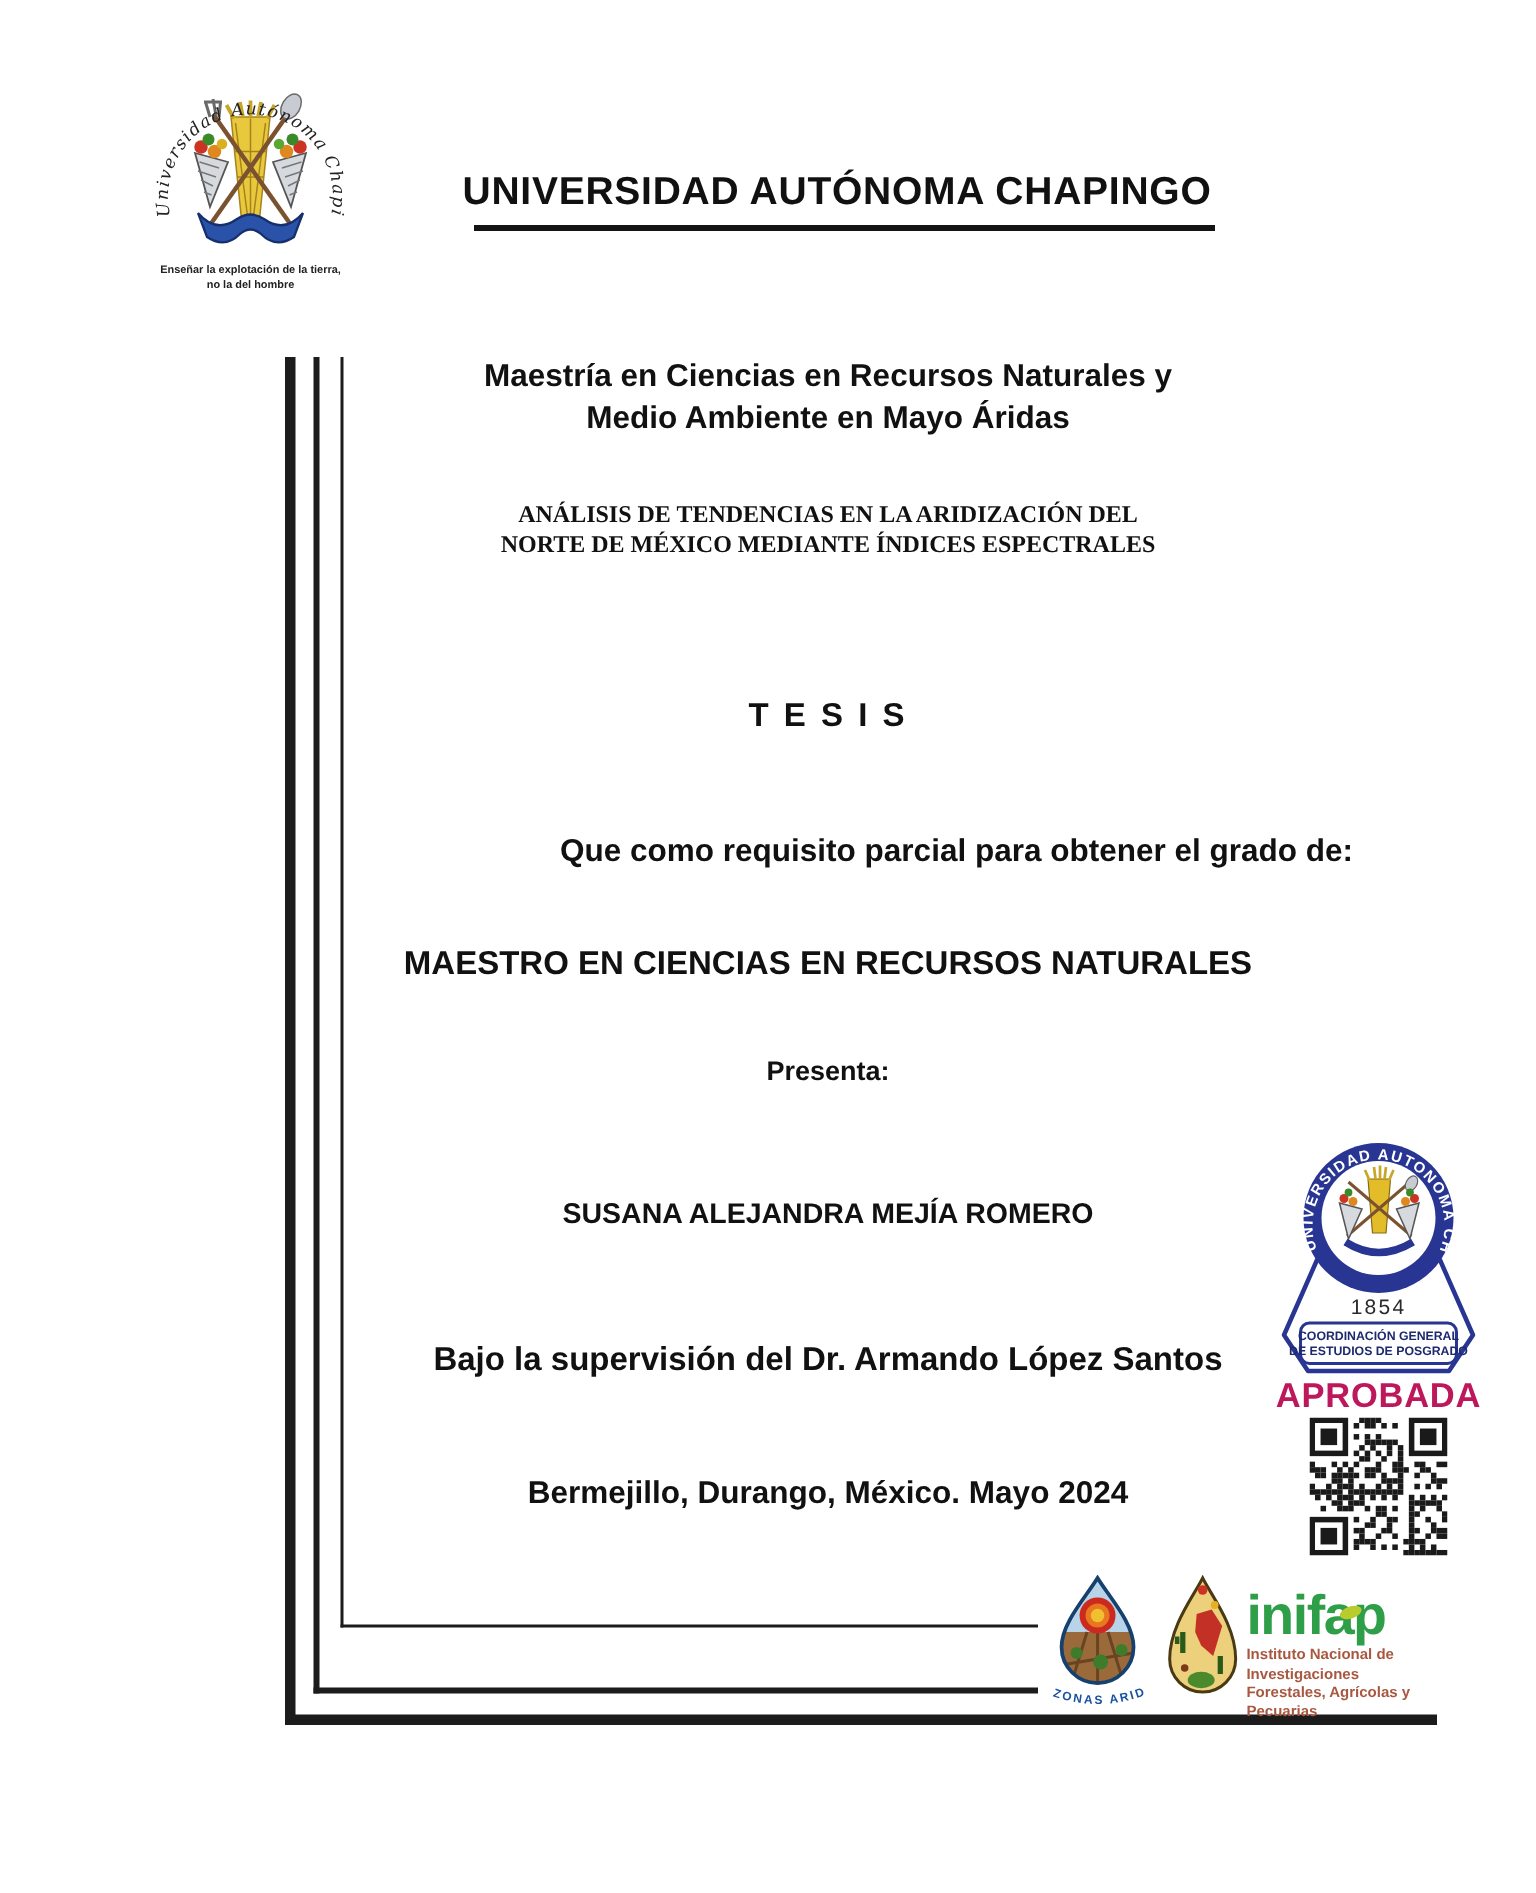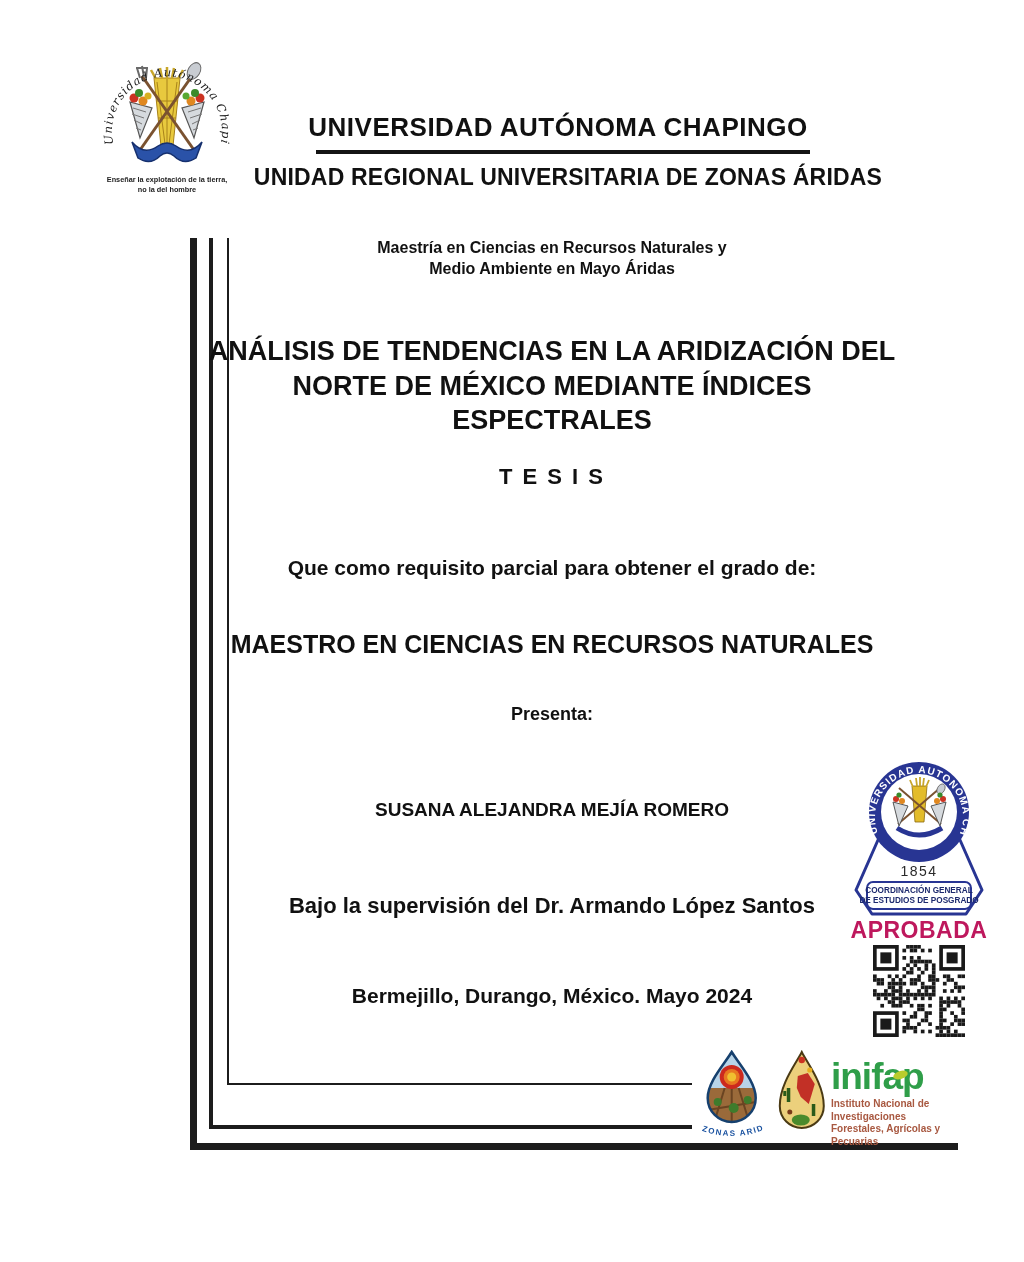--- a/index.html
+++ b/index.html
@@ -12,25 +12,25 @@
   .ctr{text-align:center;}
   .b{font-weight:bold;}
 
   
   #university-name{left:238px;top:112px;width:640px;font-size:26px;letter-spacing:.5px;}
   #header-divider{left:316px;top:150px;width:494px;height:4px;background:#141414;}
   #unit-name{left:218px;top:164px;width:700px;font-size:23px;letter-spacing:.2px;}
 
   
   .bodytxt{left:202px;width:700px;line-height:1.34;}
-  #program{top:237px;font-size:16px;}
-  #thesis-title{top:334px;font-size:27px;line-height:1.28;}
+  #program{top:237px;font-size:21px;}
+  #thesis-title{top:334px;font-size:16px;line-height:1.28;font-family:Liberation Serif, serif;}
   #tesis-heading{top:462px;font-size:22px;letter-spacing:2px;}
-  #requirement{top:554px;font-size:21px;}
-  #degree{top:628px;font-size:25px;line-height:1.3;}
+  #requirement{top:554px;font-size:21px;text-align:right;}
+  #degree{top:628px;font-size:22px;line-height:1.3;}
   #presenta{top:702px;font-size:18px;}
   #author{top:797px;font-size:19px;}
   #supervision{top:891px;font-size:22px;}
   #place-date{top:982px;font-size:21px;}
 
   
   .bline{background:#1c1c1c;}
   #bl-v1{left:190px;top:238px;width:7px;height:912px;}
   #bl-v2{left:209px;top:238px;width:4px;height:891px;}
   #bl-v3{left:227px;top:238px;width:2px;height:847px;}
@@ -97,21 +97,20 @@
     <text font-family="'DejaVu Serif',serif" font-size="11.5" font-style="italic" fill="#222" letter-spacing="1">
       <textPath href="#crestArc" startOffset="2">Universidad Autónoma Chapingo</textPath>
     </text>
 
     <text x="71" y="136" text-anchor="middle" font-size="7.3" font-weight="bold" fill="#222">Enseñar la explotación de la tierra,</text>
     <text x="71" y="146" text-anchor="middle" font-size="7.3" font-weight="bold" fill="#222">no la del hombre</text>
   </svg>
 
   <div class="abs ctr b" id="university-name">UNIVERSIDAD AUTÓNOMA CHAPINGO</div>
   <div class="abs" id="header-divider"></div>
-  <div class="abs ctr b" id="unit-name">UNIDAD REGIONAL UNIVERSITARIA DE ZONAS ÁRIDAS</div>
 
   <div class="abs bline" id="bl-v1"></div>
   <div class="abs bline" id="bl-v2"></div>
   <div class="abs bline" id="bl-v3"></div>
   <div class="abs bline" id="bl-h3"></div>
   <div class="abs bline" id="bl-h2"></div>
   <div class="abs bline" id="bl-h1"></div>
 
   <div class="abs ctr b bodytxt" id="program">
     <div>Maestría en Ciencias en Recursos Naturales y</div>

